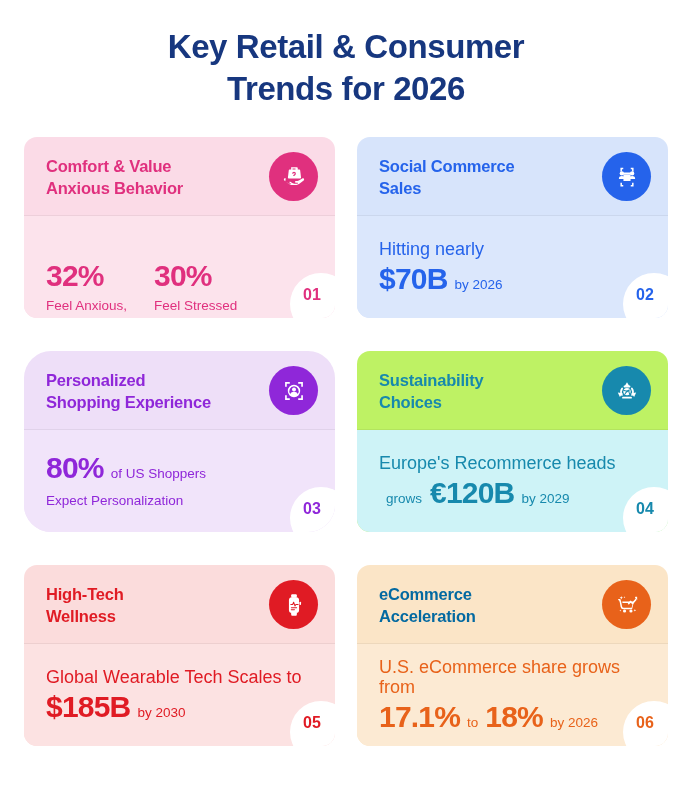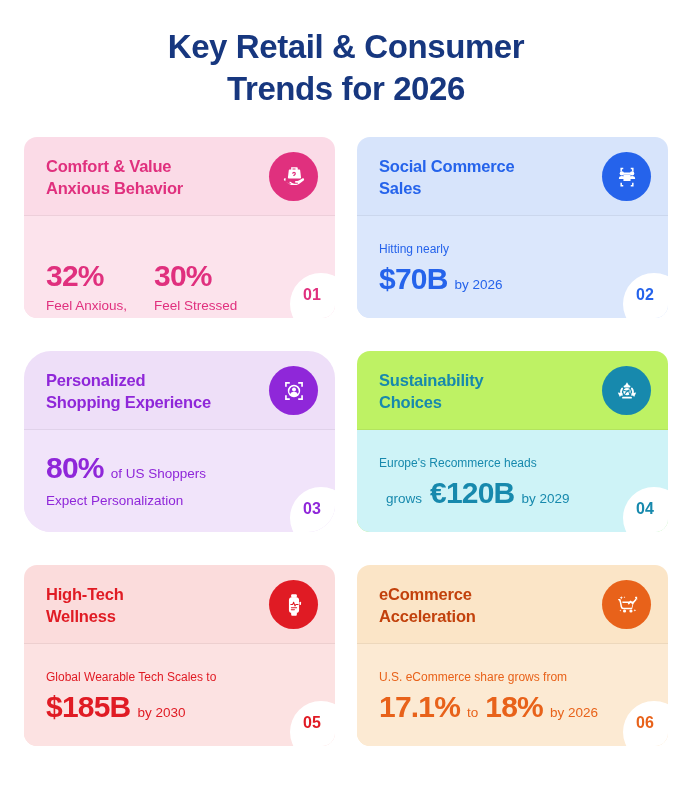--- a/index.html
+++ b/index.html
@@ -84,21 +84,21 @@
     font-weight: bold;
     font-size: 30px;
     line-height: 34px;
     letter-spacing: -0.8px;
     white-space: nowrap;
   }
   .stat-small {
     font-size: 13.5px;
     line-height: 20px;
   }
-  .stat-pre { font-size: 12px; line-height: 20px; margin-bottom: 3px; }
+  .stat-pre { font-size: 18px; line-height: 20px; margin-bottom: 3px; }
 
   .row-inline { display: flex; align-items: baseline; flex-wrap: nowrap; }
   .row-inline .stat-small { margin-left: 7px; }
   .row-inline .lead-small { margin-right: 8px; }
   .row-inline .mid-small { margin: 0 7px; }
 
   .two-stats { display: flex; gap: 27px; margin-top: 40px; }
   .two-stats .col .stat-big { margin-bottom: 3px; }
 
   .badge {
@@ -295,21 +295,21 @@
           </div>
         </div>
         <div class="badge">
           <span style="color: rgb(224, 27, 36);">05</span>
         </div>
       </div>
     </div>
 
     <div class="card t-orange" style="background: rgb(251, 229, 199);">
       <div class="card-head">
-        <div class="card-title" style="color: #c2410c;">
+        <div class="card-title" style="color: #0369a1;">
           <span>eCommerce</span><br>
           <span>Acceleration</span>
         </div>
         <div class="icon-circle" style="background: rgb(232, 98, 26);">
           <svg viewBox="0 0 32 32" fill="#ffffff" aria-hidden="true">
             <path d="M6.6 9.6h2.2l.9 2.4 1 5.4a2 2 0 0 0 2 1.6h8.2l1.3-5.2H11.2l-.3-1.6h12.4l-.5 2 .1.2-1.5 6.2H12.2a3.1 3.1 0 0 1-3-2.5l-1-5.3-.8-1.9H6.6z"></path>
             <circle cx="13.4" cy="22.4" r="1.7"></circle>
             <circle cx="20.2" cy="22.4" r="1.7"></circle>
             <path d="M15.4 15.8l3.2-3.4 2 1.9 4-4.6" stroke="#e8621a" stroke-width="0" fill="none"></path>
             <path d="M16.8 14.2l2.9-3 2.1 1.9 3.3-3.9 1.3 1.1-4.4 5.2-2.1-1.9-2.1 2.2z"></path>

